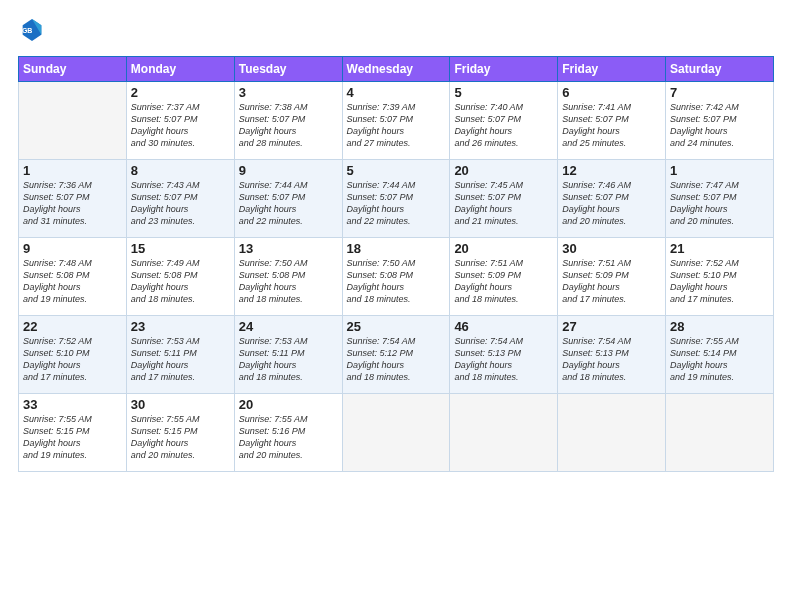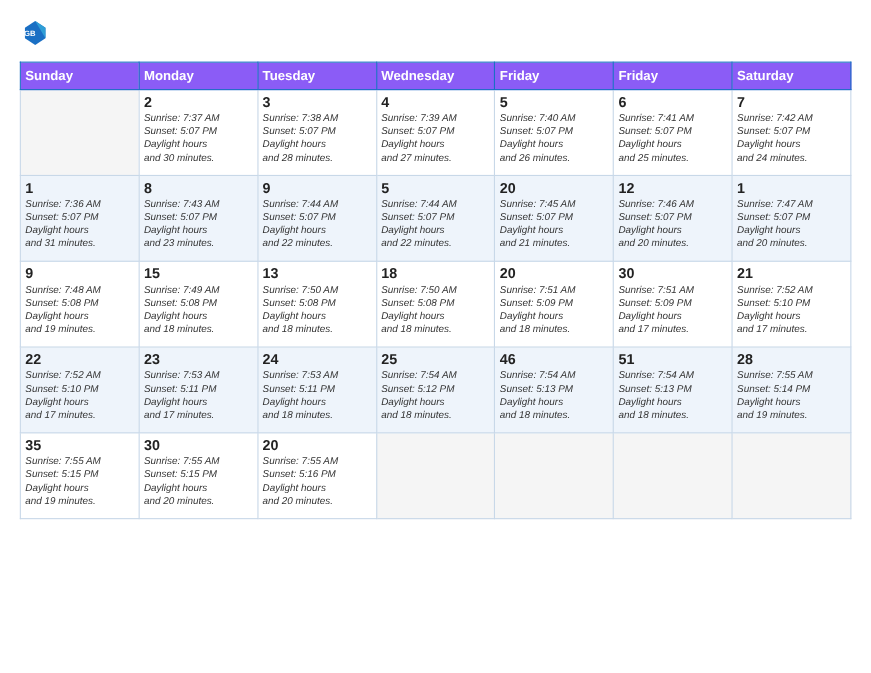--- a/index.html
+++ b/index.html
@@ -234,31 +234,31 @@
           </td>
           <td>
             <span class="day-num">25</span>
             <div class="day-info">Sunrise: 7:54 AM<br>Sunset: 5:12 PM<br>Daylight hours<br>and 18 minutes.</div>
           </td>
           <td>
             <span class="day-num">46</span>
             <div class="day-info">Sunrise: 7:54 AM<br>Sunset: 5:13 PM<br>Daylight hours<br>and 18 minutes.</div>
           </td>
           <td>
-            <span class="day-num">51</span>
+            <span class="day-num">27</span>
             <div class="day-info">Sunrise: 7:54 AM<br>Sunset: 5:13 PM<br>Daylight hours<br>and 18 minutes.</div>
           </td>
           <td>
             <span class="day-num">28</span>
             <div class="day-info">Sunrise: 7:55 AM<br>Sunset: 5:14 PM<br>Daylight hours<br>and 19 minutes.</div>
           </td>
         </tr>
         <tr>
           <td>
-            <span class="day-num">35</span>
+            <span class="day-num">33</span>
             <div class="day-info">Sunrise: 7:55 AM<br>Sunset: 5:15 PM<br>Daylight hours<br>and 19 minutes.</div>
           </td>
           <td>
             <span class="day-num">30</span>
             <div class="day-info">Sunrise: 7:55 AM<br>Sunset: 5:15 PM<br>Daylight hours<br>and 20 minutes.</div>
           </td>
           <td>
             <span class="day-num">20</span>
             <div class="day-info">Sunrise: 7:55 AM<br>Sunset: 5:16 PM<br>Daylight hours<br>and 20 minutes.</div>
           </td>

